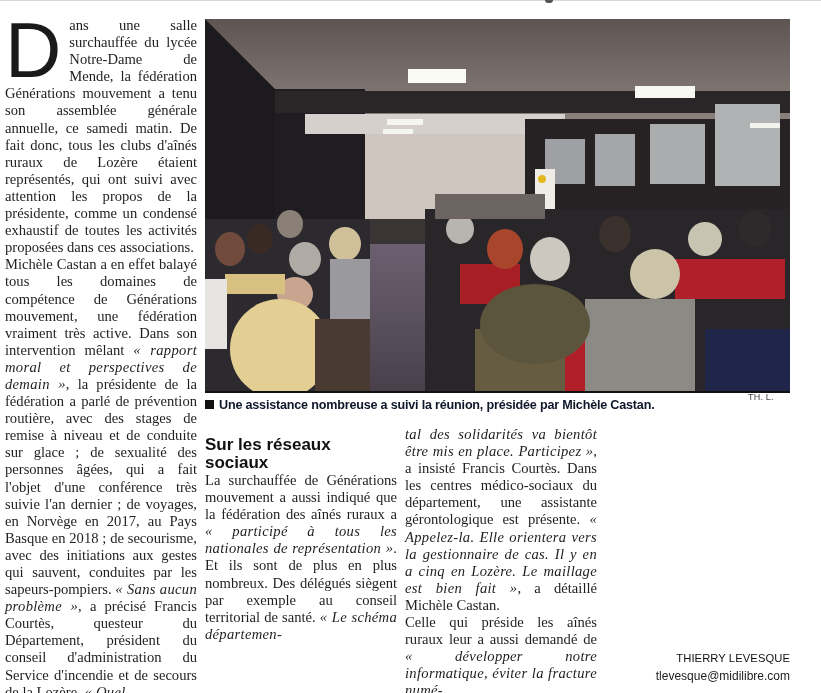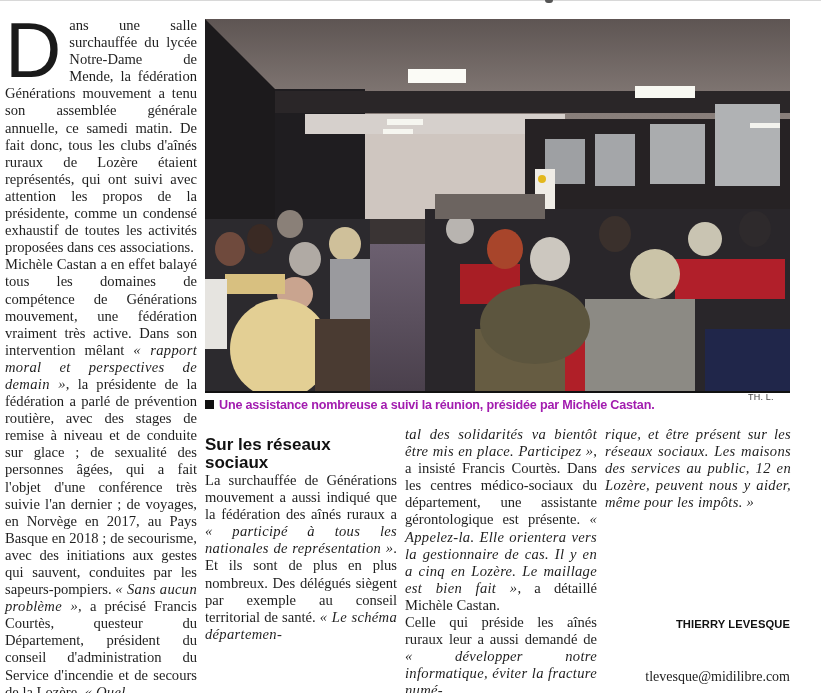--- a/index.html
+++ b/index.html
@@ -31,36 +31,36 @@
 
   .photo {
     position:absolute; left:205px; top:19px; width:585px; height:372px; overflow:hidden;
     background:#3a3434;
   }
   .photo svg { display:block; }
 
   .caption-bar { position:absolute; left:205px; top:391px; width:585px; height:2px; background:#111; }
   .caption {
     position:absolute; left:205px; top:398px; width:480px;
-    font-family:"Liberation Sans", "DejaVu Sans", sans-serif; font-weight:700; font-size:12.6px; color:#a21caf;
+    font-family:"Liberation Sans", "DejaVu Sans", sans-serif; font-weight:700; font-size:12.6px; color:#0f172a;
     letter-spacing:-0.2px; white-space:nowrap;
   }
   .caption .sq { display:inline-block; width:9px; height:9px; background:#111; margin-right:5px; vertical-align:0px; }
   .credit {
     position:absolute; left:748px; top:392px; font-family:"Liberation Sans", "DejaVu Sans", sans-serif;
     font-size:9px; color:#444; letter-spacing:0.2px;
   }
 
   .signature {
-    position:absolute; right:31px; top:618px; font-family:"Liberation Sans", "DejaVu Sans", sans-serif;
-    font-weight:700; font-size:11.2px; color:#111; text-align:right; letter-spacing:0.1px;
+    position:absolute; right:31px; top:652px; font-family:"Liberation Sans", "DejaVu Sans", sans-serif;
+    font-weight:400; font-size:11.2px; color:#111; text-align:right; letter-spacing:0.1px;
   }
   .email {
-    position:absolute; right:31px; top:669px; font-family:Liberation Serif, serif;
-    font-size:14px; color:#222; text-align:left;
+    position:absolute; right:31px; top:669px; font-family:Liberation Sans, sans-serif;
+    font-size:12px; color:#222; text-align:left;
   }
 </style>
 </head>
 <body>
 
 <div class="topline"></div>
 <div class="topmark"></div>
 
 <div class="col c1">
   <p><span class="dropcap">D</span><span>ans une salle surchauffée du lycée Notre-Dame de Mende, la fédération Générations mouvement a tenu son assemblée générale annuelle, ce samedi matin. De fait donc, tous les clubs d'aînés ruraux de Lozère étaient représentés, qui ont suivi avec attention les propos de la présidente, comme un condensé exhaustif de toutes les activités proposées dans ces associations.</span></p>
@@ -146,17 +146,16 @@
   <p class="subhead">Sur les réseaux sociaux</p>
   <p><span>La surchauffée de Générations mouvement a aussi indiqué que la fédération des aînés ruraux a </span><em>« participé à tous les nationales de représentation »</em><span>. Et ils sont de plus en plus nombreux. Des délégués siègent par exemple au conseil territorial de santé. </span><em>« Le schéma départemen-</em></p>
 </div>
 
 <div class="col c3">
   <p><em>tal des solidarités va bientôt être mis en place. Participez »</em><span>, a insisté Francis Courtès. Dans les centres médico-sociaux du département, une assistante gérontologique est présente. </span><em>« Appelez-la. Elle orientera vers la gestionnaire de cas. Il y en a cinq en Lozère. Le maillage est bien fait »</em><span>, a détaillé Michèle Castan.</span></p>
   <p><span>Celle qui préside les aînés ruraux leur a aussi demandé de </span><em>« développer notre informatique, éviter la fracture numé-</em></p>
 </div>
 
 <div class="col c4">
-  <p><em>rique, et être présent sur les réseaux sociaux. Les maisons des services au public, 12 en Lozère, peuvent nous y aider, même pour les impôts. »</em></p>
 </div>
 
 <div class="signature">THIERRY LEVESQUE</div>
 <div class="email">tlevesque@midilibre.com</div>
 
 </body></html>

